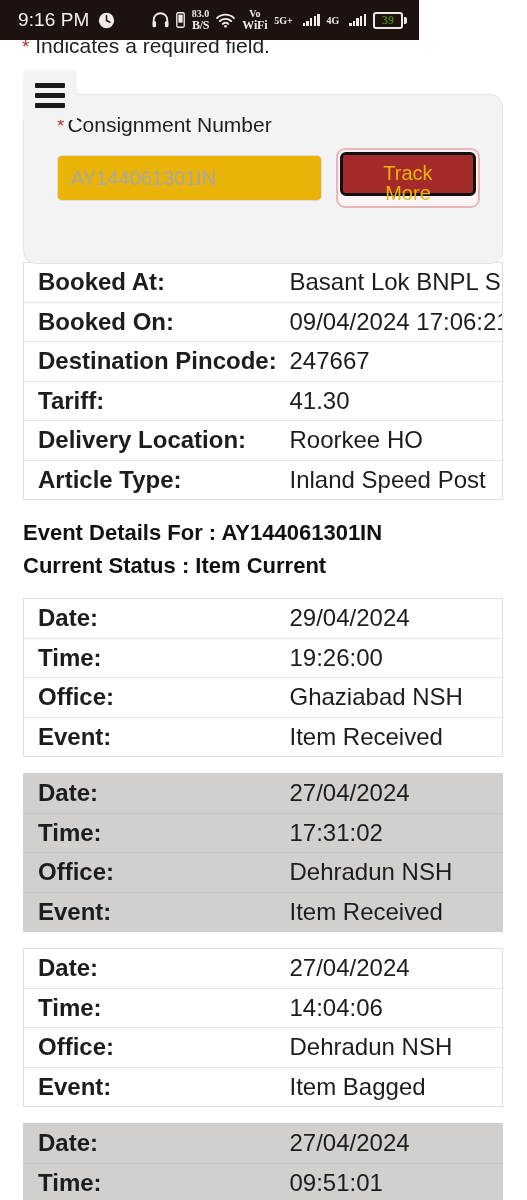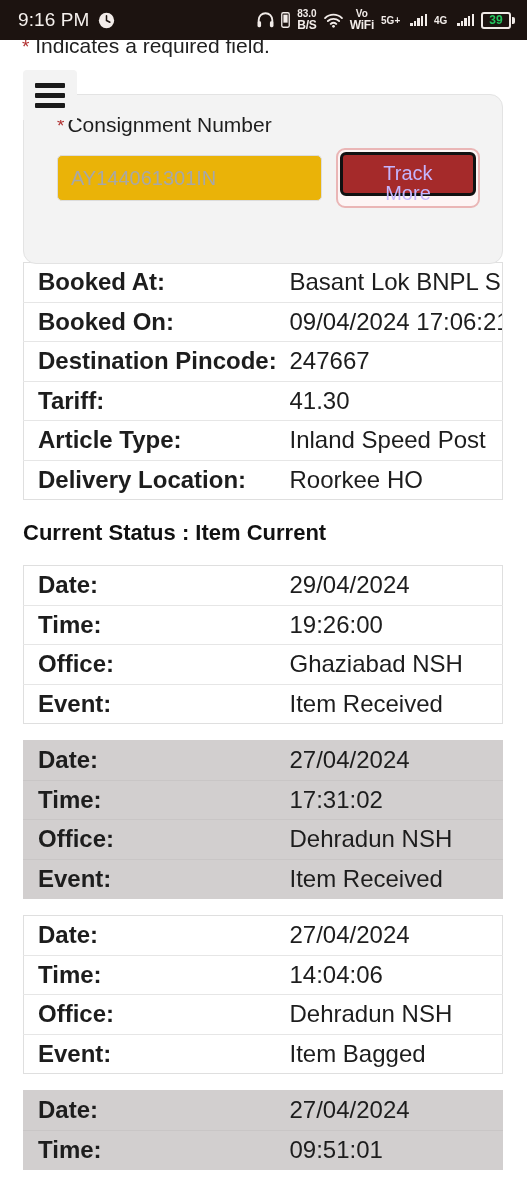--- a/index.html
+++ b/index.html
@@ -8,30 +8,30 @@
     height: 1200px;
     background: #ffffff;
     font-family: "Liberation Sans", sans-serif;
     overflow: hidden;
   }
   .screen { position: relative; width: 527px; height: 1200px; background: #fff; }
 
   
   .statusbar {
     position: absolute; top: 0; left: 0;
-    width: 527px; height: 40px;
+    width: 419px; height: 40px;
     background: #1c1310;
     color: #f2ece9;
     display: flex; align-items: center;
     padding: 0 12px 0 18px;
     z-index: 40;
   }
   .sb-left { display: flex; align-items: center; gap: 9px; }
   .sb-time { font-size: 19px; letter-spacing: .1px; color: #f5f0ed; }
-  .sb-right { margin-left: auto; display: flex; align-items: center; gap: 7px; }
+  .sb-right { margin-left: auto; display: flex; align-items: center; gap: 7px; font-family: Liberation Serif, serif; }
   .icon-svg { display: block; }
   .net-stack {
     display: flex; flex-direction: column; align-items: center;
     line-height: 1; font-size: 9.5px; font-weight: bold; color: #f2ece9;
   }
   .net-stack .top { font-size: 10px; }
   .net-stack .bot { font-size: 12px; letter-spacing: -.2px; }
   .combo { display: flex; align-items: flex-end; gap: 10px; }
   .bars { display: flex; align-items: flex-end; gap: 1.2px; height: 11px; }
   .bars i { width: 2.4px; background: #f2ece9; display: block; }
@@ -40,21 +40,21 @@
   .bars i:nth-child(3) { height: 7.5px; }
   .bars i:nth-child(4) { height: 10px; }
   .bars i:nth-child(5) { height: 12px; }
   .battery {
     display: flex; align-items: center;
   }
   .batt-body {
     border: 2px solid #efe9e6; border-radius: 3px;
     padding: 0 3px; height: 17px; min-width: 30px;
     display: flex; align-items: center; justify-content: center;
-    font-size: 12px; font-weight: bold; color: #22c55e;
+    font-size: 12px; font-weight: bold; color: #4d7c0f;
   }
   .batt-cap {
     width: 3px; height: 7px; background: #efe9e6;
     border-radius: 0 2px 2px 0; margin-left: 1px;
   }
 
   
   .content { position: absolute; top: 40px; left: 0; width: 436px; }
 
   .req-note {
@@ -116,21 +116,21 @@
   .track-btn-wrap {
     border: 2px solid #eab6b6;
     border-radius: 9px;
     padding: 2px;
     background: #fdf5f5;
   }
   .track-btn {
     background: #a52a2a;
     border: 3px solid #111111;
     border-radius: 6px;
-    color: #c4b5fd;
+    color: #eab308;
     font-size: 20px;
     font-family: "Liberation Sans", sans-serif;
     padding: 8px 24px;
     min-width: 131px;
     height: 44px;
     cursor: pointer;
     line-height: 1;
   }
 
   
@@ -287,31 +287,32 @@
           </tr>
           <tr>
             <td class="k">Destination Pincode:</td>
             <td class="v">247667</td>
           </tr>
           <tr>
             <td class="k">Tariff:</td>
             <td class="v">41.30</td>
           </tr>
           <tr>
+            <td class="k">Delivery Location:</td>
+            <td class="v">Roorkee HO</td>
+          </tr>
+          <tr>
             <td class="k">Article Type:</td>
             <td class="v">Inland Speed Post</td>
           </tr>
-          <tr>
-            <td class="k">Delivery Location:</td>
-            <td class="v">Roorkee HO</td>
-          </tr>
         </tbody>
       </table>
 
       <div class="event-heading" style="margin-top:16px;">
+        <div class="line">Event Details For : AY144061301IN</div>
         <div class="line">Current Status : Item Current</div>
       </div>
 
       <div class="tbl-gap"></div>
       <table class="tbl">
         <tbody>
           <tr>
             <td class="k">Date:</td>
             <td class="v">29/04/2024</td>
           </tr>

